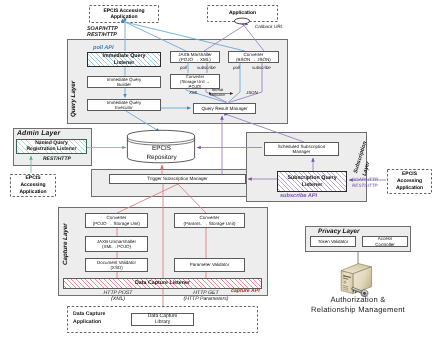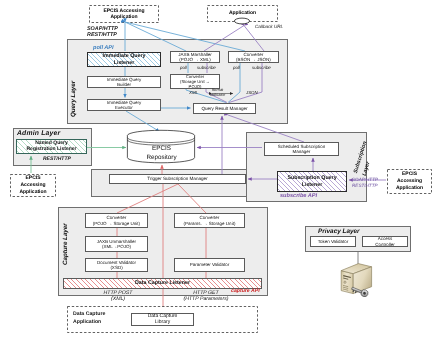--- a/index.html
+++ b/index.html
@@ -256,20 +256,24 @@
     <path d="M5.2 17.0 L10.2 18.3" stroke="#5f5740" stroke-width="0.9" fill="none"></path>
     <ellipse cx="7.0" cy="21.2" rx="1.0" ry="1.2" fill="none" stroke="#776c4e" stroke-width="0.6"></ellipse>
     <path d="M5.1 24.4 L10.2 25.7 M5.1 26.2 L10.2 27.5 M5.1 28.0 L10.2 29.3" stroke="#8a7e5c" stroke-width="0.7"></path>
     <g transform="translate(14.0,27.2) rotate(22)">
       <circle cx="13.5" cy="0" r="3.5" fill="url(#gkey)" stroke="#4a4a4a" stroke-width="0.6"></circle>
       <circle cx="13.5" cy="0" r="1.4" fill="#3c3c3c"></circle>
       <path d="M10.3 1.1 L0 1.1 L0 -1.1 L10.3 -1.1 Z" fill="url(#gkey)" stroke="#4a4a4a" stroke-width="0.6"></path>
       <path d="M2.4 1.1 L2.4 3.2 M4.9 1.1 L4.9 3.2" stroke="#4a4a4a" stroke-width="1.1"></path>
     </g>
   </svg>
+  <div class="lbl" data-name="server-caption" style="left:293px;top:295px;width:130px;text-align:center;font-size:7.6px;line-height:1.32;white-space:normal;letter-spacing:0.25px">
+    <div data-name="server-caption-line1">Authorization &amp;</div>
+    <div data-name="server-caption-line2">Relationship Management</div>
+  </div>
 
   <div class="lbl ital" data-name="poll-api-label" style="left:93px;top:44.5px;font-size:5.6px;font-weight:bold;color:#3c7fbf">
     <span>poll API</span>
   </div>
   <div class="lbl ital" data-name="subscribe-api-label" style="left:280px;top:193px;font-size:5.6px;font-weight:bold;color:#7b52a8">
     <span>subscribe API</span>
   </div>
   <div class="lbl ital" data-name="capture-api-label" style="left:231px;top:288px;font-size:5.2px;font-weight:bold;color:#cc2222">
     <span>capture API</span>
   </div>

